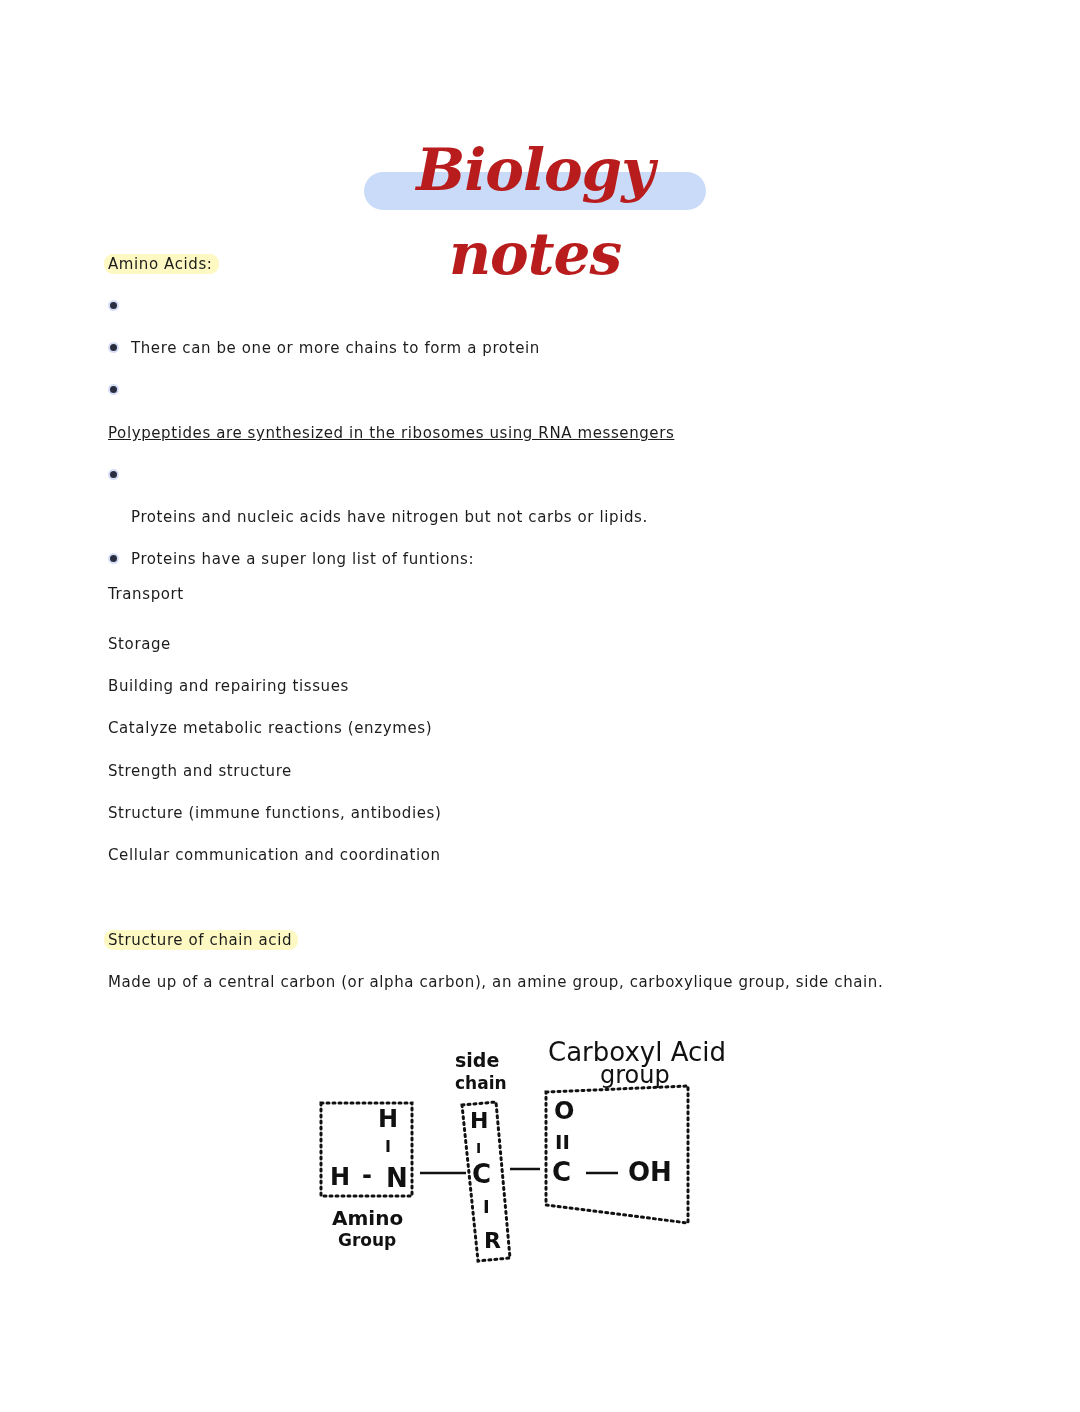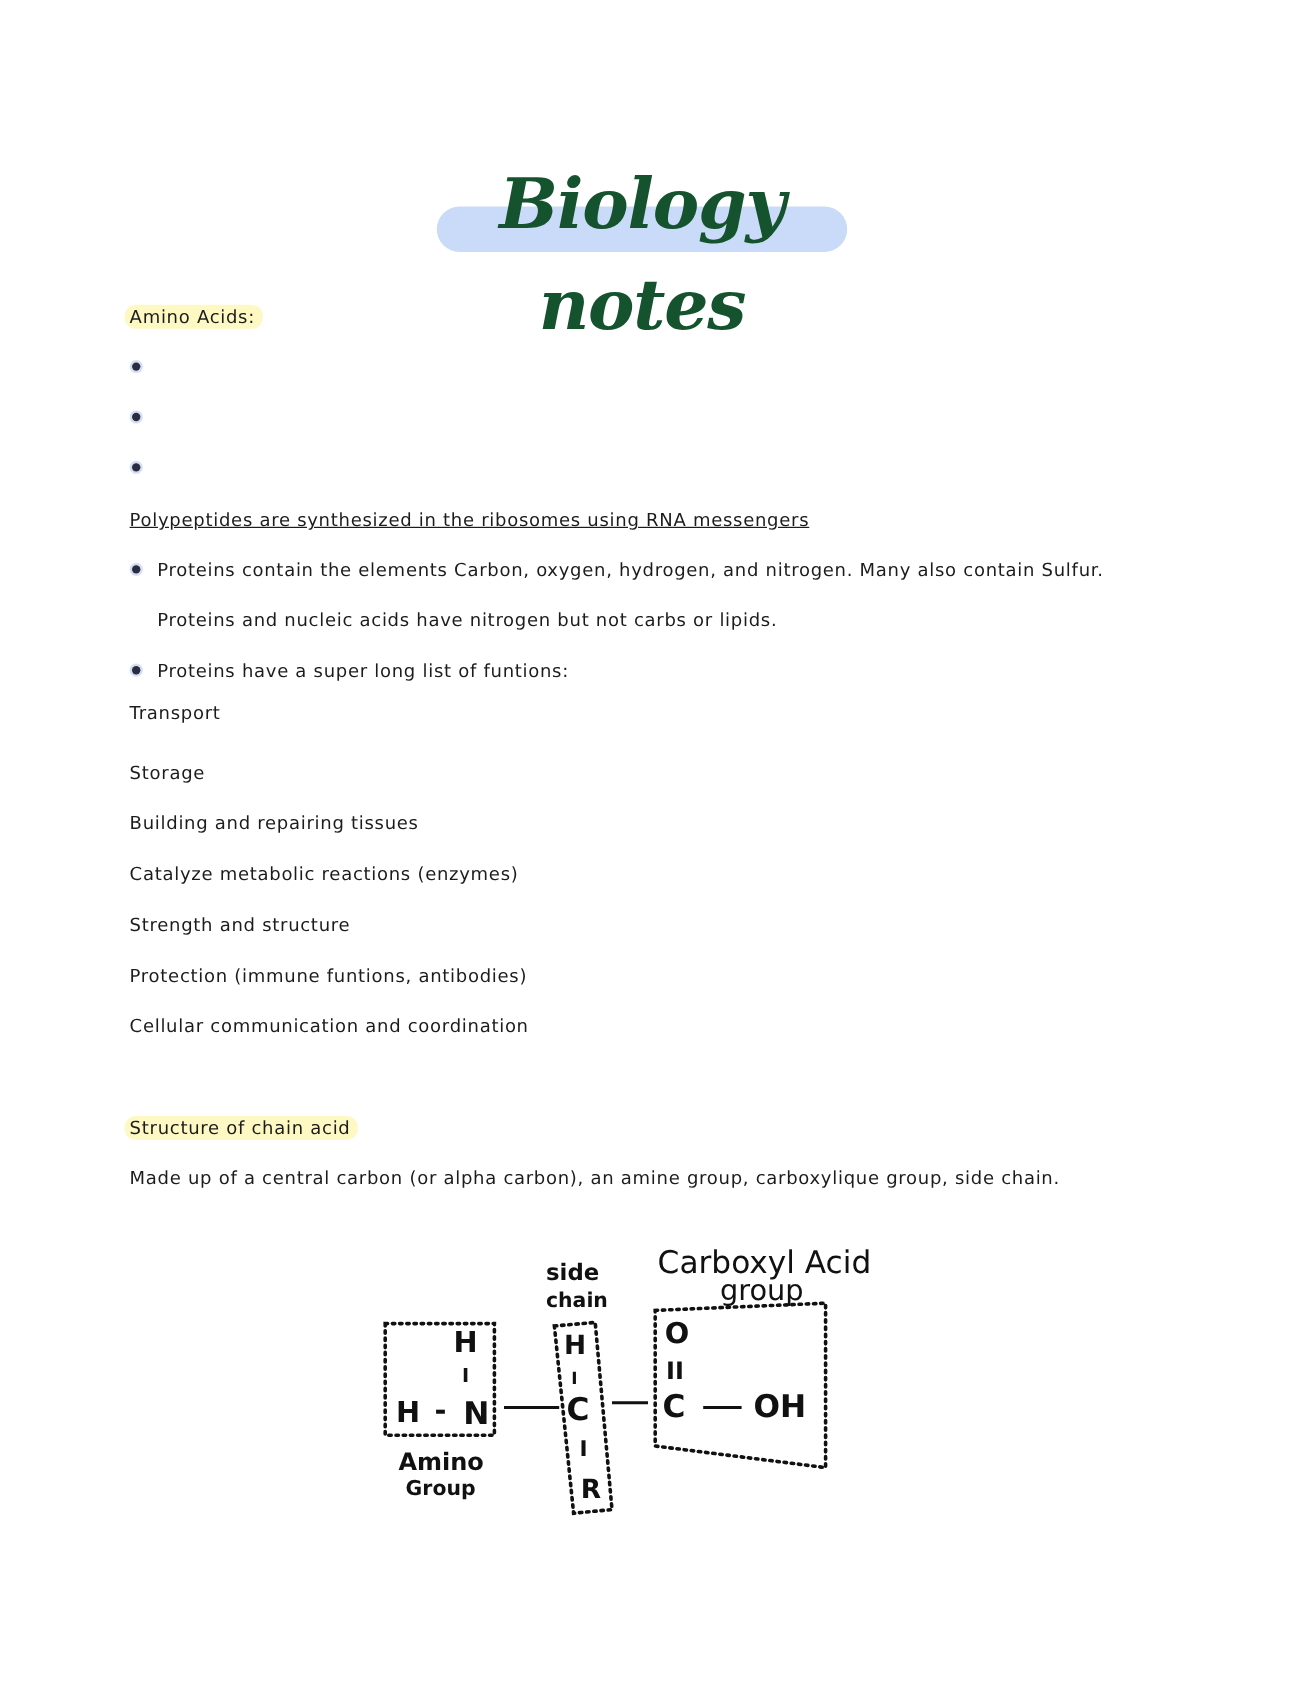--- a/index.html
+++ b/index.html
@@ -35,21 +35,21 @@
       position: absolute;
       left: 0;
       top: 0;
       width: 346px;
       text-align: center;
       font-family: "DejaVu Serif", serif;
       font-style: italic;
       font-weight: bold;
       font-size: 58px;
       line-height: 84px;
-      color: #14532d;
+      color: #b91c1c;
       letter-spacing: -1px;
     }
     .line {
       position: absolute;
       left: 108px;
       font-size: 15px;
       line-height: 20px;
       white-space: nowrap;
       letter-spacing: 0.6px;
       color: #1c1c1c;
@@ -98,43 +98,43 @@
 </div>
 
 <div class="line" style="top:254px;">
   <span class="heading-hl">Amino Acids:</span>
 </div>
 
 <div class="line bullet-line" style="top:296px;">
   <span class="bullet-dot"></span>
 </div>
 <div class="line bullet-line" style="top:338px;">
-  <span class="bullet-dot"></span>
+  <span class="bullet-dot"></span><span>There can be one or more chains to form a protein</span>
 </div>
 <div class="line bullet-line" style="top:380px;">
   <span class="bullet-dot"></span>
 </div>
 
 <div class="line" style="top:423px;text-decoration:underline;">Polypeptides are synthesized in the ribosomes using RNA messengers</div>
 
 <div class="line bullet-line" style="top:465px;">
-  <span class="bullet-dot"></span><span>Proteins contain the elements Carbon, oxygen, hydrogen, and nitrogen. Many also contain Sulfur.</span>
+  <span class="bullet-dot"></span>
 </div>
 <div class="line indent" style="top:507px;">Proteins and nucleic acids have nitrogen but not carbs or lipids.</div>
 
 <div class="line bullet-line" style="top:549px;">
   <span class="bullet-dot"></span><span>Proteins have a super long list of funtions:</span>
 </div>
 
 <div class="line" style="top:584px;">Transport</div>
 <div class="line" style="top:634px;">Storage</div>
 <div class="line" style="top:676px;">Building and repairing tissues</div>
 <div class="line" style="top:718px;">Catalyze metabolic reactions (enzymes)</div>
 <div class="line" style="top:761px;">Strength and structure</div>
-<div class="line" style="top:803px;">Protection (immune funtions, antibodies)</div>
+<div class="line" style="top:803px;">Structure (immune functions, antibodies)</div>
 <div class="line" style="top:845px;">Cellular communication and coordination</div>
 
 <div class="line" style="top:930px;">
   <span class="heading-hl">Structure of chain acid</span>
 </div>
 <div class="line" style="top:972px;">Made up of a central carbon (or alpha carbon), an amine group, carboxylique group, side chain.</div>
 
 <div class="diagram">
   <svg viewBox="0 0 420 255" xmlns="http://www.w3.org/2000/svg">
 

